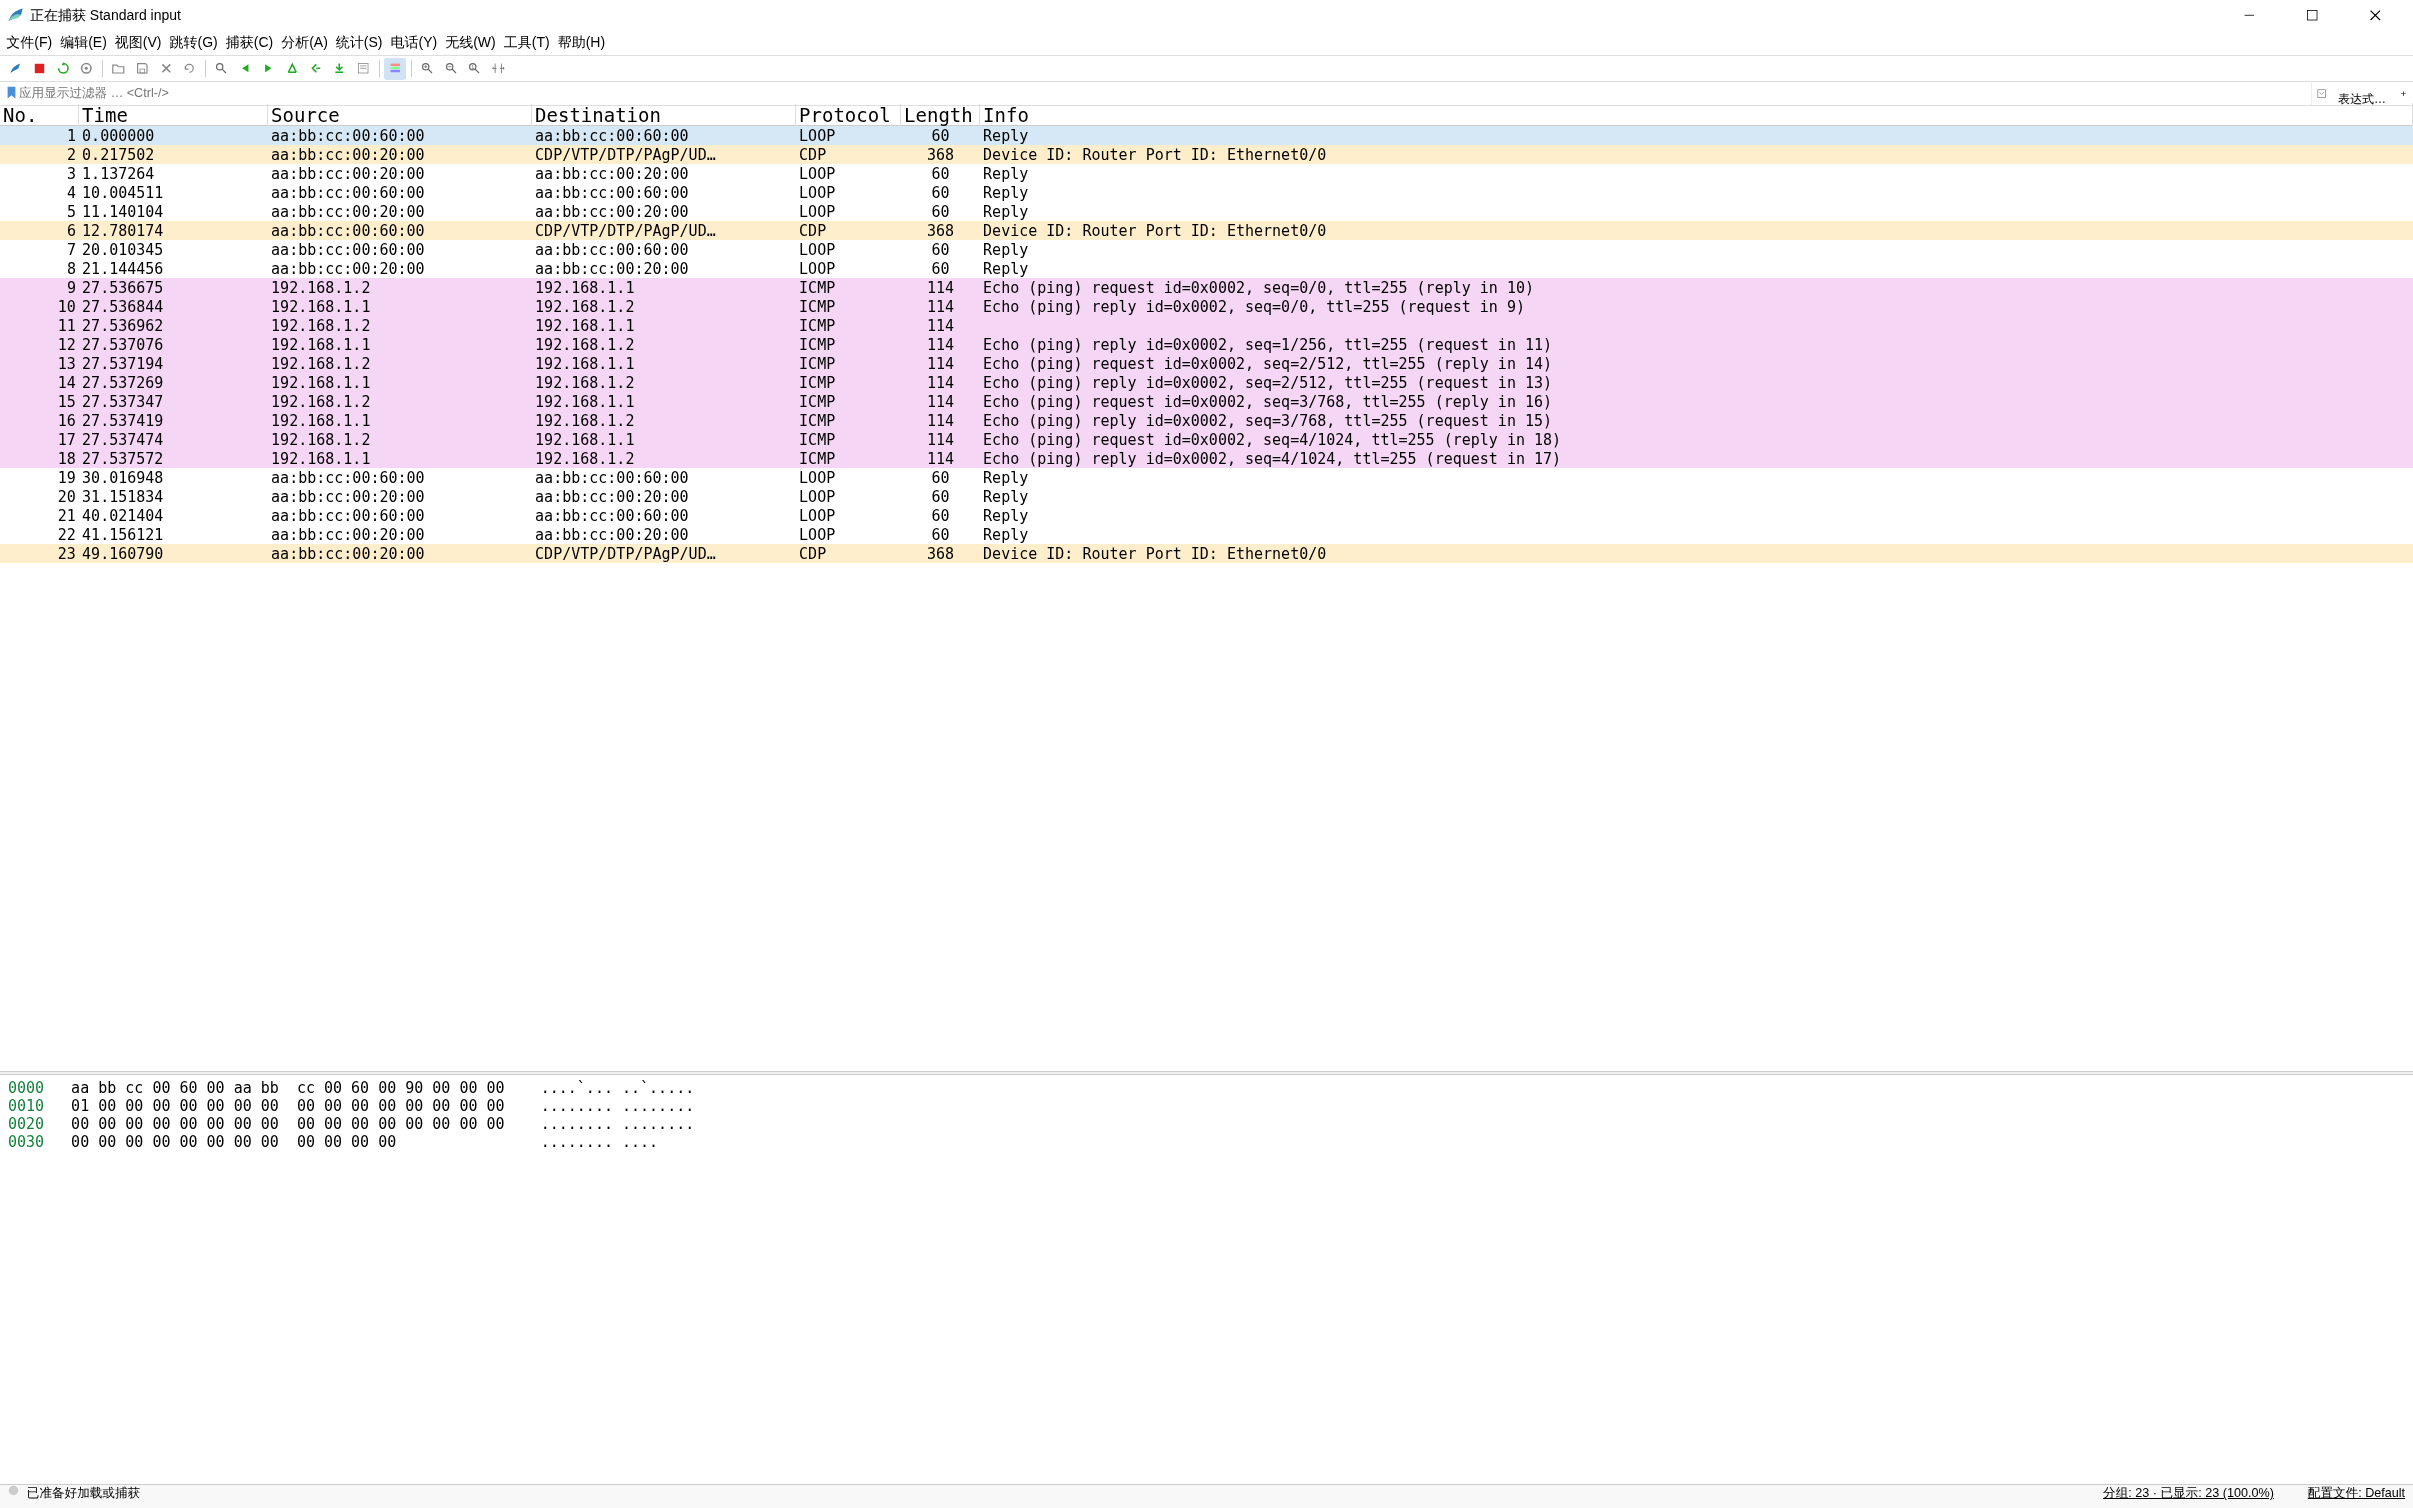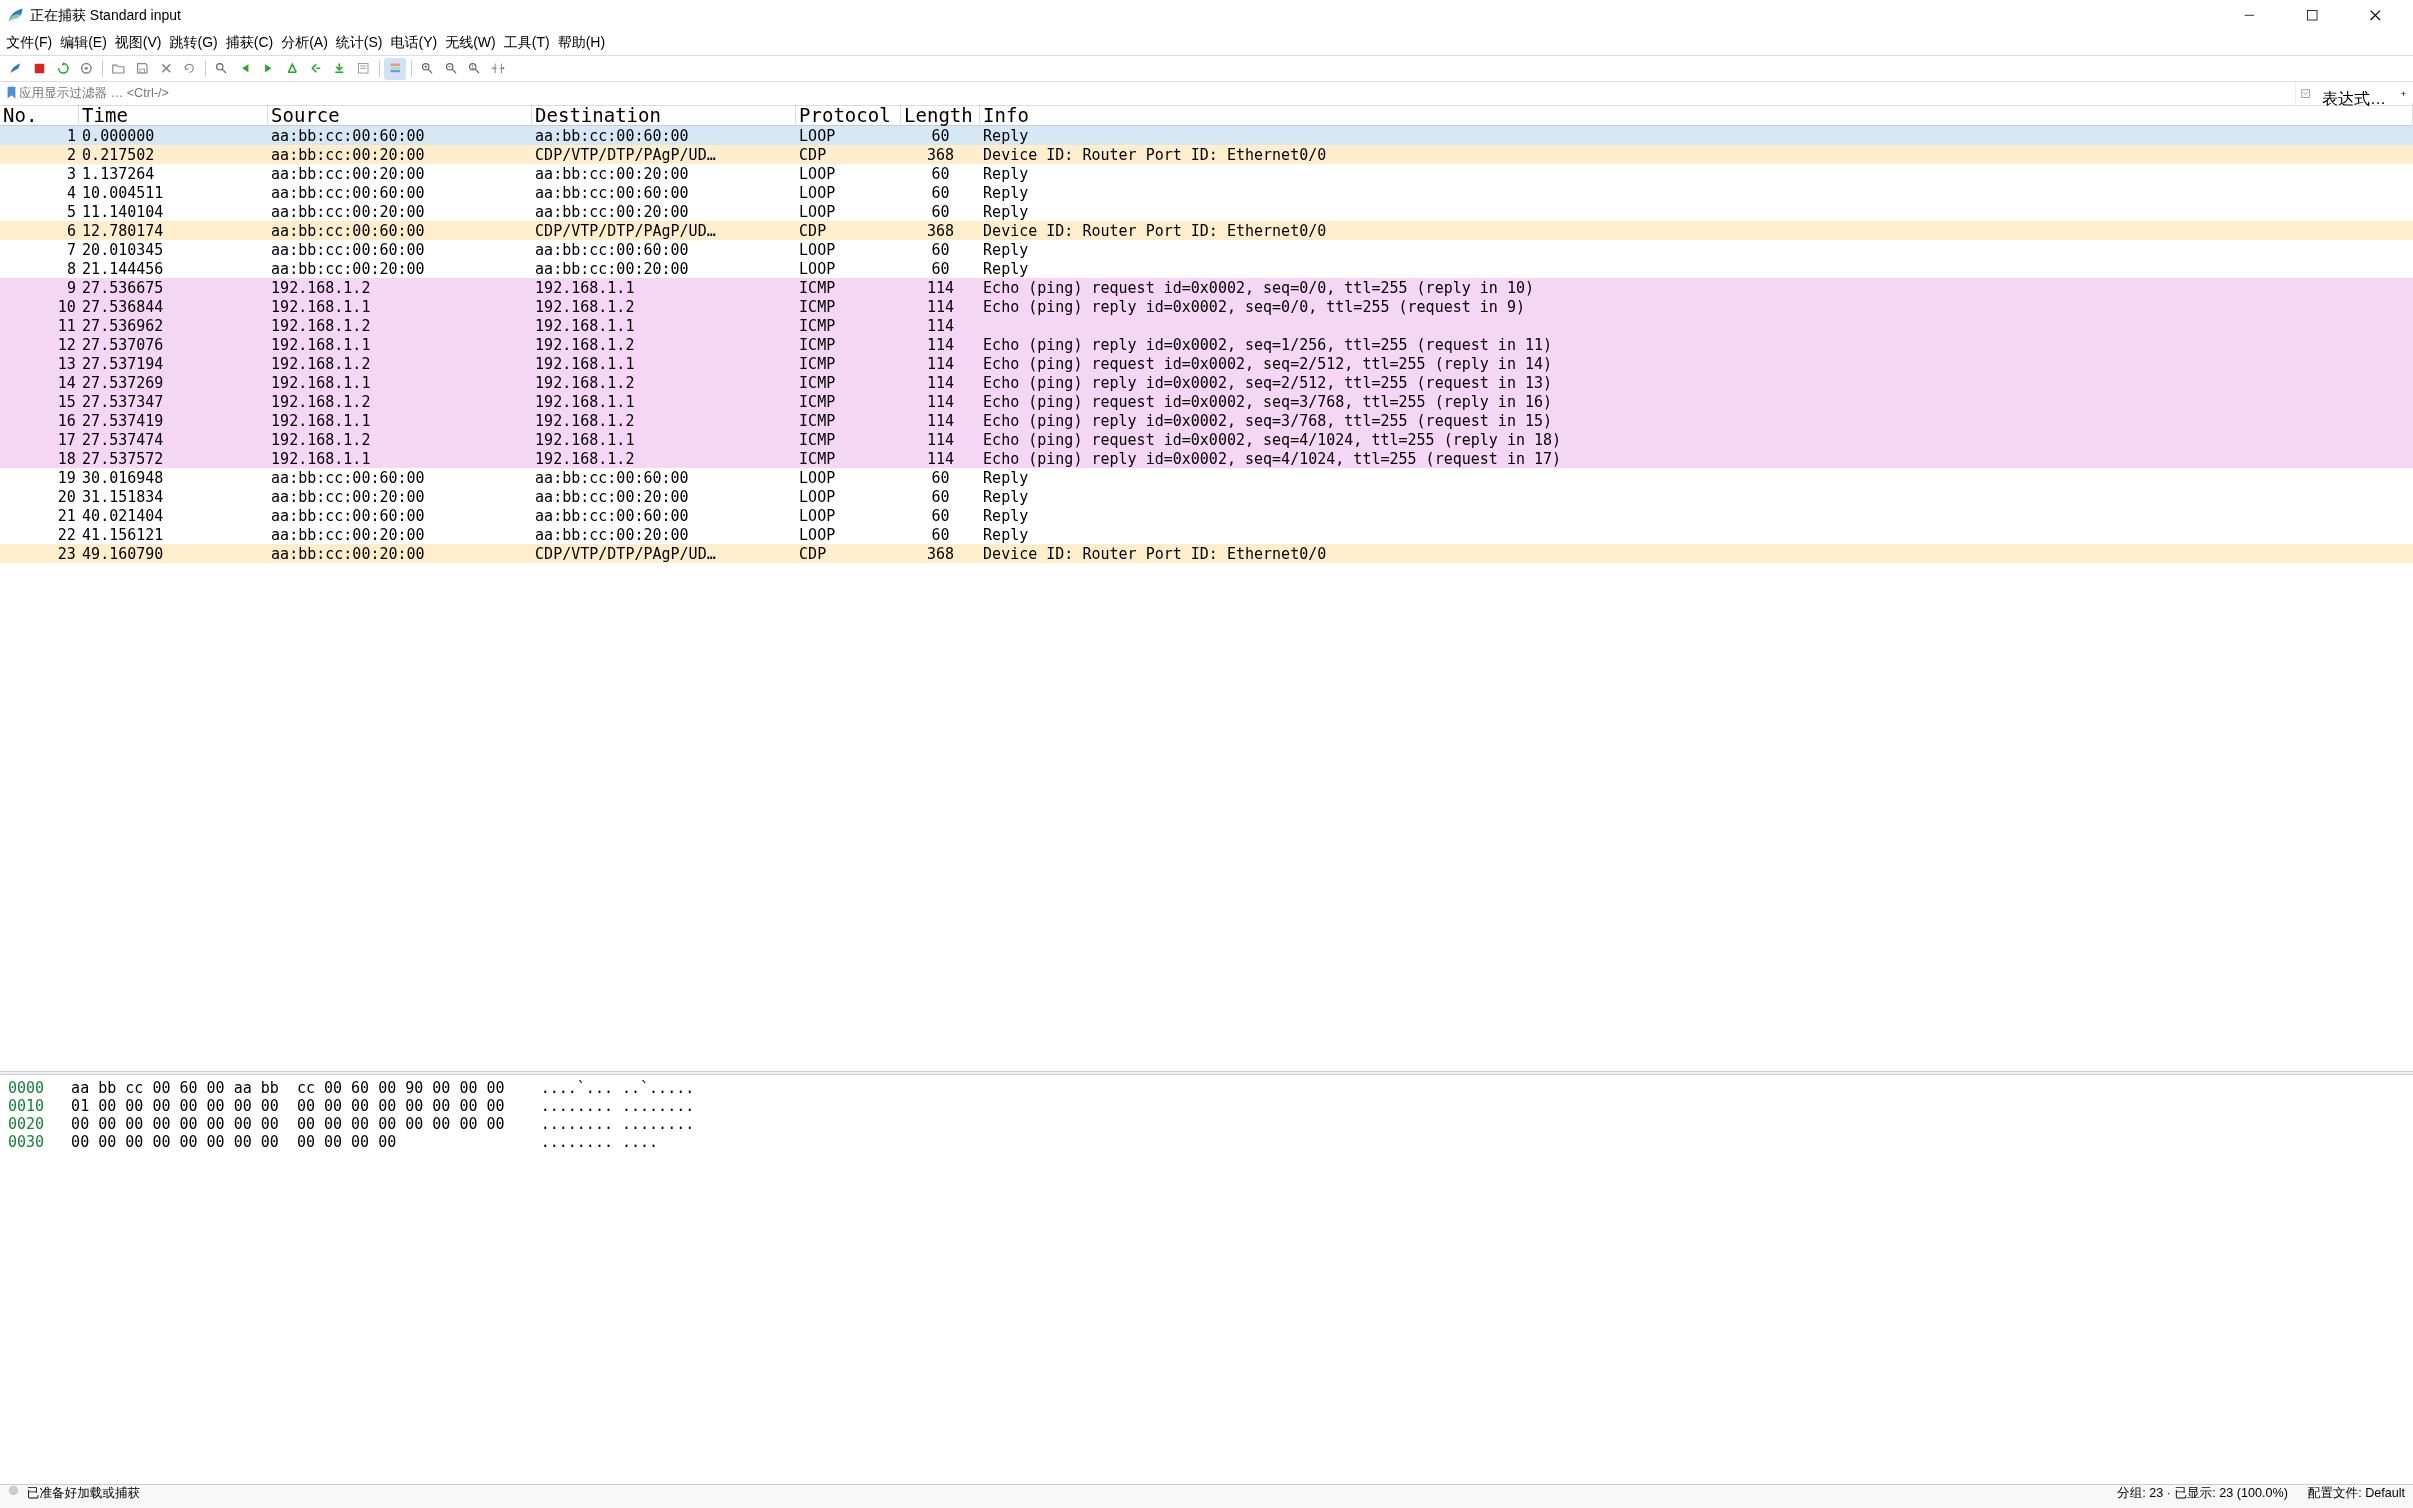--- a/index.html
+++ b/index.html
@@ -13,21 +13,21 @@
 .menubar { display: flex; gap: 8px; padding: 3.1px 6.3px; font-size: 14px; }
 .menubar span { cursor: default; }
 .toolbar { display: flex; align-items: center; gap: 1.6px; padding: 1.6px 4.7px; border-top: 0.8px solid #ddd; border-bottom: 0.8px solid #ddd; height: 27px; }
 .toolbar .tb { width: 22px; height: 22px; display: flex; align-items: center; justify-content: center; border-radius: 2.4px; }
 .toolbar .sep { width: 0.8px; height: 17.3px; background: #ccc; margin: 0 3.1px; }
 .filterbar { display: flex; align-items: center; height: 23.6px; border-bottom: 0.8px solid #ddd; }
 .filterbar .filter-input { flex: 1; height: 22px; border: none; padding: 0 19px; font-size: 12.6px; color: #888; outline: none; background: #fff; }
 .filterbar .bookmark-icon { position: absolute; left: 6.3px; color: #4a90d9; }
 .filterbar { position: relative; }
 .filterbar .dropdown { width: 19px; text-align: center; color: #888; border-left: 0.8px solid #eee; height: 100%; display: flex; align-items: center; justify-content: center; }
-.filterbar .expr { padding: 0 7.9px; font-size: 16px; margin-top: 12px; }
+.filterbar .expr { padding: 0 7.9px; font-size: 12px; margin-top: 12px; }
 .filterbar .plus { width: 19px; text-align: center; }
 .packet-header { display: flex; background: #fff; border-bottom: 0.8px solid #ccc; font-size: 19px; height: 20.4px; align-items: center; font-family: "Microsoft YaHei", monospace; }
 .packet-header .col { padding: 1.6px 3.1px; border-right: 0.8px solid #ddd; overflow: hidden; white-space: nowrap; }
 .packet-list { flex: 1; overflow-y: auto; font-family: Consolas, monospace; font-size: 15px; background: #fff; }
 .row { display: flex; height: 19px; align-items: center; white-space: nowrap; }
 .row .c { padding: 0 3.1px; overflow: hidden; }
 .row.selected { background: #d6e8f5; }
 .row.cdp { background: #ffeecc; }
 .row.icmp { background: #f5d6f5; }
 .col-no { width: 79px; text-align: right; padding-right: 6.3px; }
@@ -35,21 +35,21 @@
 .col-src { width: 264px; }
 .col-dst { width: 264px; }
 .col-proto { width: 105px; }
 .col-len { width: 79px; text-align: center; padding-right: 6.3px; }
 .col-info { flex: 1; }
 .divider { height: 4.7px; background: #f0f0f0; border-top: 0.8px solid #ccc; border-bottom: 0.8px solid #ccc; cursor: ns-resize; }
 .hex-pane { height: 409px; padding: 3.1px 7.9px; font-family: Consolas, monospace; font-size: 15px; background: #fff; overflow: auto; }
 .hex-line { white-space: pre; }
 .hex-off { color: #15803d; }
 .statusbar { display: flex; align-items: flex-start; height: 23.6px; border-top: 0.8px solid #ccc; padding: 0 7.9px; font-size: 12.6px; background: #f8f8f8; }
-.statusbar .sb-right { margin-left: auto; display: flex; gap: 20px; }
+.statusbar .sb-right { margin-left: auto; display: flex; gap: 34px; text-decoration: underline; }
 svg { display: block; }
 </style>
 </head>
 <body>
 
 <div class="window">
   <div class="titlebar">
     <span class="app-icon">
       <svg width="17.3" height="17.3" viewBox="0 0 22 22">
           <path d="M2 18 C6 6 14 4 20 2 L18 10 C14 12 8 14 2 18 Z" fill="#2c7fb8"></path>

